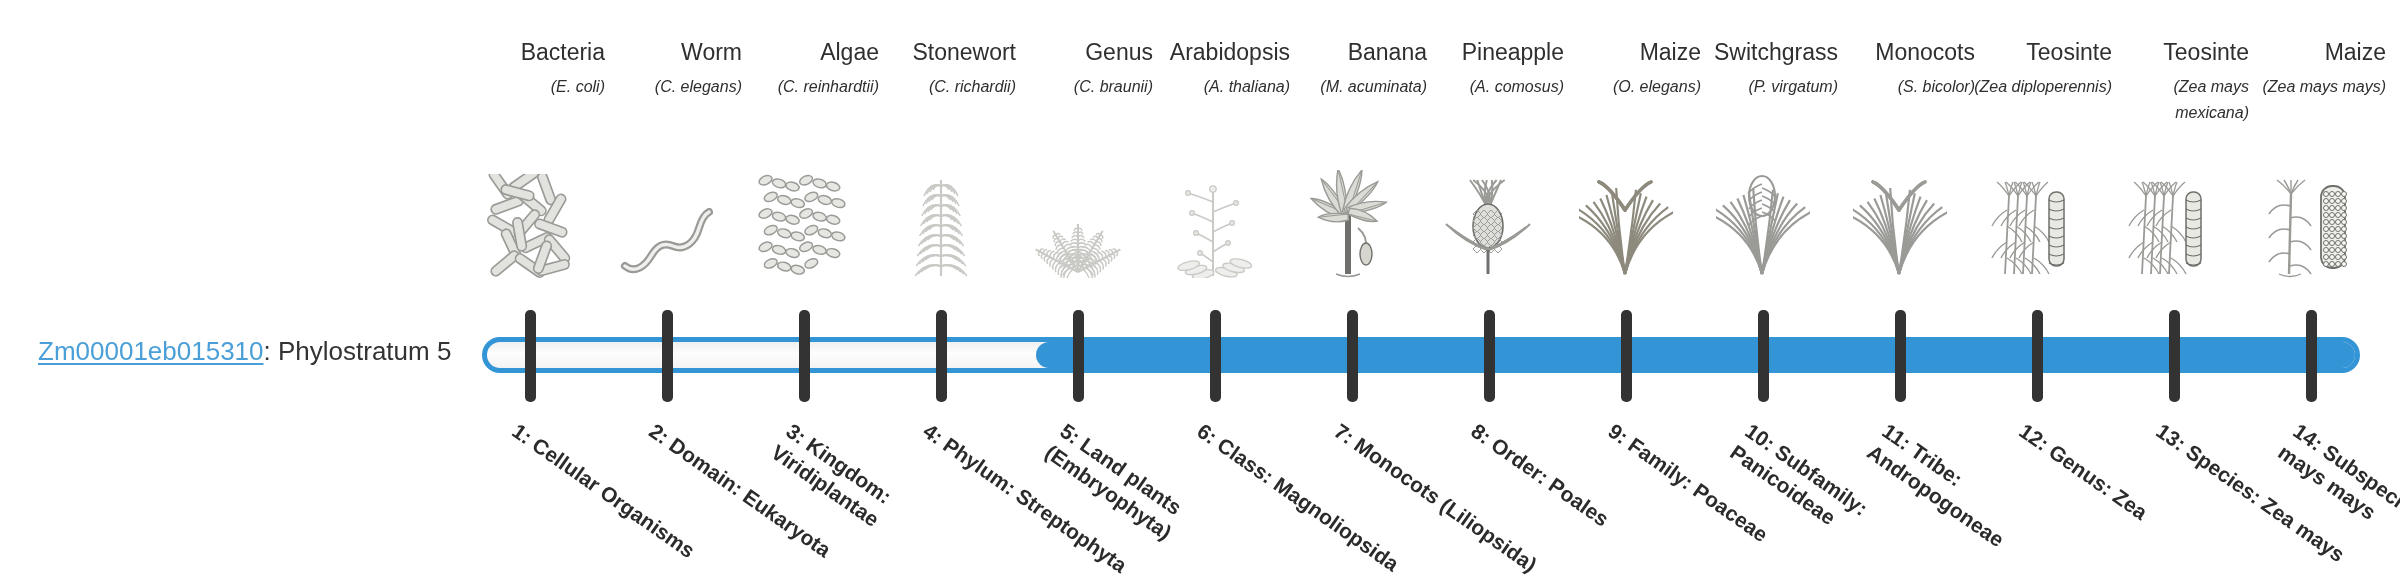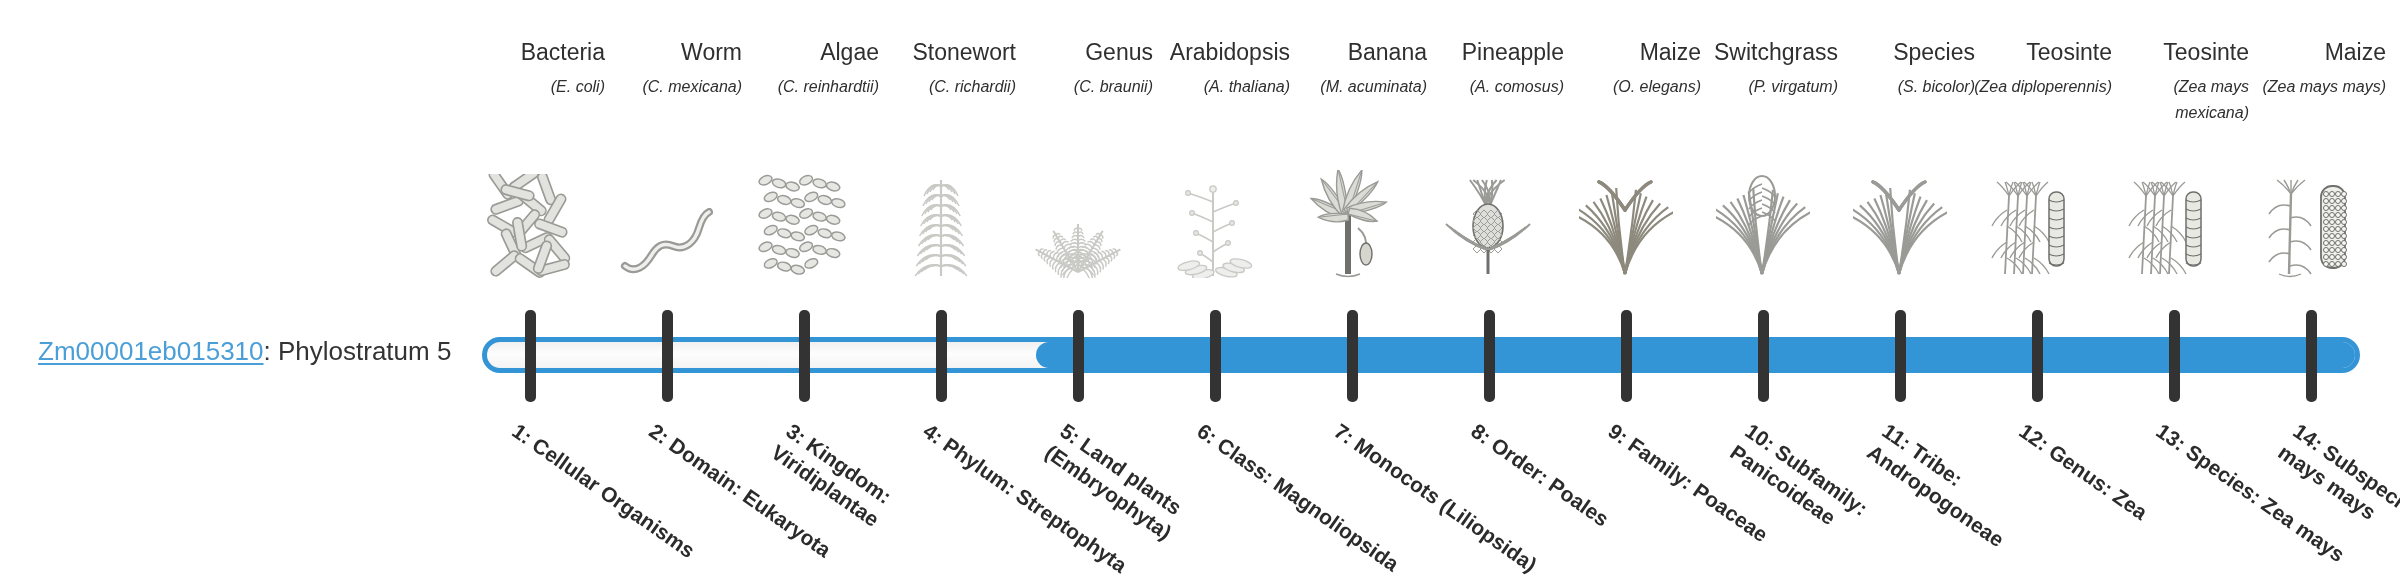--- a/index.html
+++ b/index.html
@@ -193,21 +193,21 @@
           </g>
           <g transform="translate(26,58) rotate(80)">
             <rect x="-16" y="-4.5" width="32" height="9" rx="4.5" fill="#e2e2df" stroke="#9a9a96" stroke-width="1.6"></rect>
           </g>
         </svg>
       </div>
       <div class="tick" style="left: 530px;"></div>
       <div class="rank" style="left: 530px;">1: Cellular Organisms</div>
       <div class="col" style="left: 667px;">
         <div class="common">Worm</div>
-        <div class="latin">(C. mexicana)</div>
+        <div class="latin">(C. elegans)</div>
       </div>
       <div class="art" style="left: 667px;">
         <svg width="96" height="70" viewBox="0 0 96 70">
           <path d="M6 58 C16 66 26 58 32 48 C38 38 44 34 54 38 C66 43 76 34 80 20 C83 10 86 6 90 4" fill="none" stroke="#9a9a96" stroke-width="8" stroke-linecap="round"></path>
         <path d="M6 58 C16 66 26 58 32 48 C38 38 44 34 54 38 C66 43 76 34 80 20 C83 10 86 6 90 4" fill="none" stroke="#efefed" stroke-width="3.5" stroke-linecap="round"></path>
         </svg>
       </div>
       <div class="tick" style="left: 667px;"></div>
       <div class="rank" style="left: 667px;">2: Domain: Eukaryota</div>
       <div class="col" style="left: 804px;">
@@ -665,21 +665,21 @@
           <path d="M46 30 q -9 3 -13 9" stroke="#9a9a96" stroke-width="1.6" fill="none"></path>
           <path d="M46 34 q 9 3 13 9" stroke="#9a9a96" stroke-width="1.6" fill="none"></path>
           <path d="M46 38 q -9 3 -13 9" stroke="#9a9a96" stroke-width="1.6" fill="none"></path>
           <path d="M46 42 q 9 3 13 9" stroke="#9a9a96" stroke-width="1.6" fill="none"></path>
           <path d="M46 46 q -9 3 -13 9" stroke="#9a9a96" stroke-width="1.6" fill="none"></path>
         </svg>
       </div>
       <div class="tick" style="left: 1763px;"></div>
       <div class="rank" style="left: 1763px;">10: Subfamily: Panicoideae</div>
       <div class="col" style="left: 1900px;">
-        <div class="common">Species</div>
+        <div class="common">Monocots</div>
         <div class="latin">(S. bicolor)</div>
       </div>
       <div class="art" style="left: 1900px;">
         <svg width="94" height="108" viewBox="0 0 94 108">
           <path d="M46 104 Q 39.4 60 37.2 18" stroke="#9a9a96" stroke-width="2.2" fill="none"></path>
           <path d="M46 104 Q 53.04 60 56.95111111111111 19.733333333333334" stroke="#9a9a96" stroke-width="2.2" fill="none"></path>
           <path d="M46 104 Q 38.52 60 32.70222222222222 21.46666666666667" stroke="#9a9a96" stroke-width="2.2" fill="none"></path>
           <path d="M46 104 Q 53.92 60 61.84 23.2" stroke="#9a9a96" stroke-width="2.2" fill="none"></path>
           <path d="M46 104 Q 37.64 60 27.42222222222222 24.933333333333334" stroke="#9a9a96" stroke-width="2.2" fill="none"></path>
           <path d="M46 104 Q 54.8 60 67.51111111111112 26.666666666666664" stroke="#9a9a96" stroke-width="2.2" fill="none"></path>

